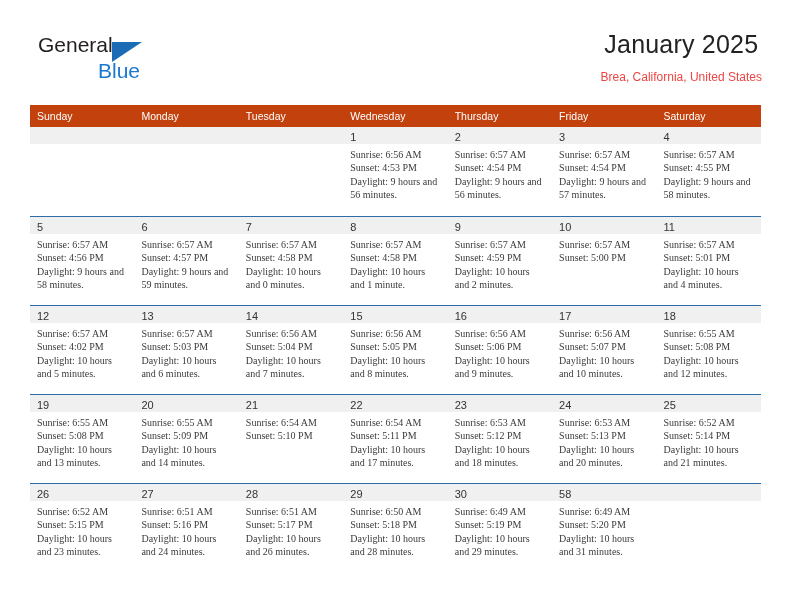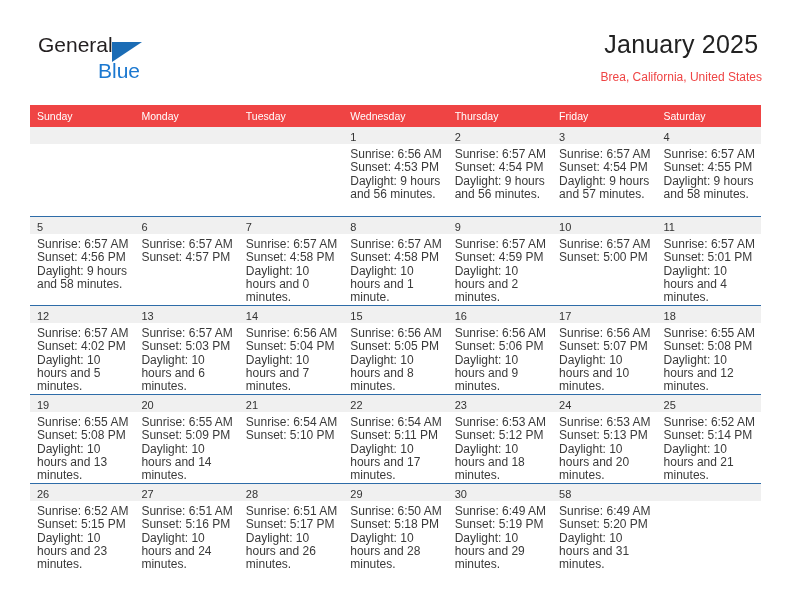--- a/index.html
+++ b/index.html
@@ -89,21 +89,21 @@
   
   .calendar {
     position: absolute;
     left: 30px;
     top: 105px;
     width: 731px;
   }
   .weekday-row {
     display: flex;
     width: 100%;
-    background: #ef4444;
+    background: #c2410c;
     height: 22px;
   }
   .weekday {
     flex: 1 1 0;
     color: #ffffff;
     font-size: 10.5px;
     line-height: 22px;
     padding-left: 7px;
     white-space: nowrap;
     overflow: hidden;
@@ -126,23 +126,24 @@
     background: #f0f0f0;
     padding-left: 7px;
   }
   .day-number {
     font-size: 11px;
     color: #333333;
     line-height: 17px;
   }
   .day-info {
     padding: 4px 6px 0 7px;
-    font-size: 12px;
+    font-size: 10px;
     color: #3a3a3a;
     line-height: 13.3px;
+    font-family: Liberation Serif, serif;
   }
   .day-info div { white-space: normal; }
   .day-cell.empty .day-number-band { background: #f0f0f0; }
 </style>
 </head>
 <body>
 
 <div class="page">
 
   <div class="top-header">
@@ -222,20 +223,21 @@
               <div>Sunrise: 6:57 AM</div>
               <div>Sunset: 4:56 PM</div>
               <div>Daylight: 9 hours and 58 minutes.</div>
             </div>
           </div>
           <div class="day-cell">
             <div class="day-number-band"><span class="day-number">6</span></div>
             <div class="day-info">
               <div>Sunrise: 6:57 AM</div>
               <div>Sunset: 4:57 PM</div>
+              <div>Daylight: 9 hours and 59 minutes.</div>
             </div>
           </div>
           <div class="day-cell">
             <div class="day-number-band"><span class="day-number">7</span></div>
             <div class="day-info">
               <div>Sunrise: 6:57 AM</div>
               <div>Sunset: 4:58 PM</div>
               <div>Daylight: 10 hours and 0 minutes.</div>
             </div>
           </div>

